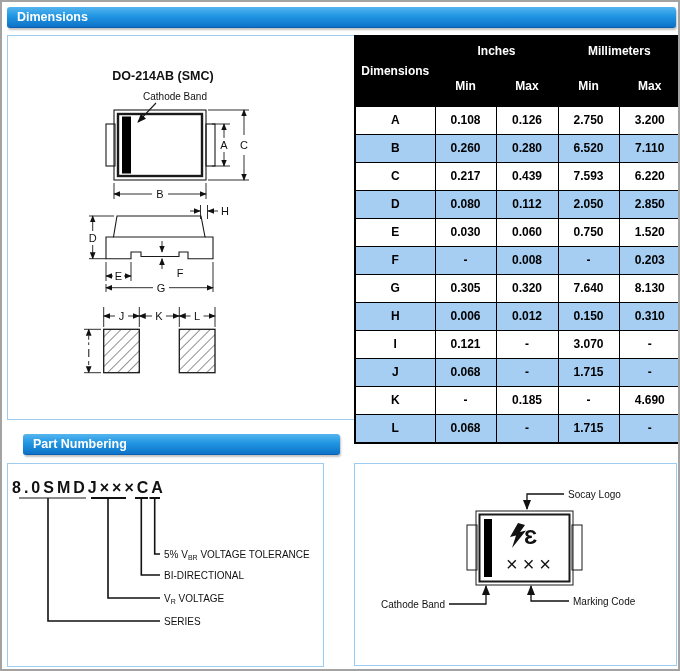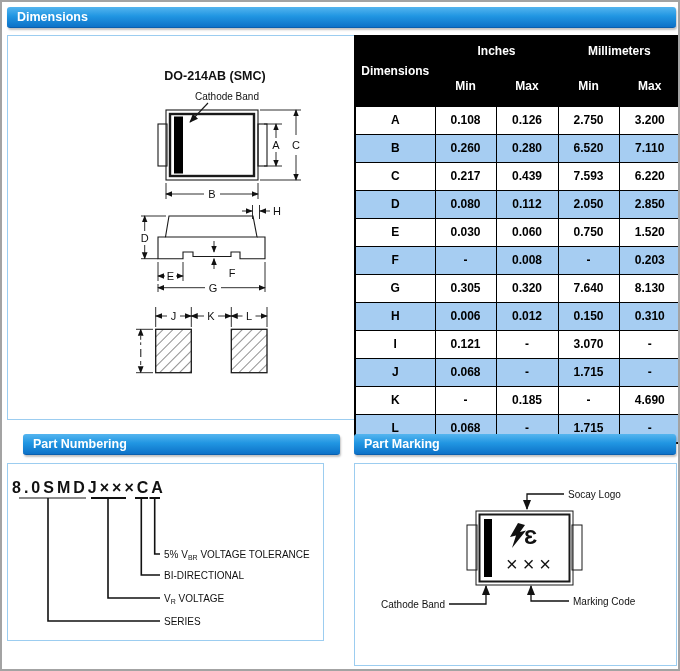--- a/index.html
+++ b/index.html
@@ -14,22 +14,22 @@
     background:linear-gradient(180deg,#55b5ef 0%,#2196e2 45%,#0d72c8 100%);
     border-bottom:1px solid #0a5fae;
     box-shadow:1px 2px 2px rgba(120,120,120,.45);
     color:#fff;font-size:12.5px;font-weight:bold;padding-left:10px;
     box-sizing:border-box;
   }
   .bar-dimensions{left:5px;top:5px;width:669px;}
   .bar-pn{left:5px;top:432px;width:317px;margin-left:16px;}
   .bar-pm{left:352px;top:432px;width:322px;}
   .box{position:absolute;background:#fff;border:1px solid #9ccdf0;box-sizing:border-box;}
-  .drawing-box{left:5px;top:33px;width:372px;height:385px;text-align:right;}
-  .pn-box{left:5px;top:461px;width:317px;height:178px;}
+  .drawing-box{left:5px;top:33px;width:372px;height:385px;}
+  .pn-box{left:5px;top:461px;width:317px;height:204px;}
   .pm-box{left:352px;top:461px;width:323px;height:203px;}
 
   table.dims{
     position:absolute;left:352px;top:33px;width:326px;
     border-collapse:collapse;table-layout:fixed;
     border:2px solid #000;
   }
   table.dims th,table.dims td{
     border:1px solid #000;text-align:center;vertical-align:middle;
     font-size:12px;font-weight:bold;padding:0;
@@ -266,21 +266,20 @@
           <td>L</td>
           <td>0.068</td>
           <td>-</td>
           <td>1.715</td>
           <td>-</td>
         </tr>
       </tbody>
   </table>
 
   <div class="section-bar bar-pn">Part Numbering</div>
-  <div class="section-bar bar-pm">Part Marking</div>
 
   <div class="box pn-box">
     <svg width="315" height="202" viewBox="0 0 315 202">
       <text x="4" y="29" font-size="16" font-weight="bold" letter-spacing="3">8.0SMDJ×××CA</text>
       <g stroke-width="2">
         <line x1="11" y1="34" x2="78" y2="34" stroke="#8a8a8a"></line>
         <line x1="83" y1="34" x2="118" y2="34" stroke="#111"></line>
         <line x1="127" y1="34" x2="140" y2="34" stroke="#111"></line>
         <line x1="141.5" y1="34" x2="152" y2="34" stroke="#111"></line>
       </g>

